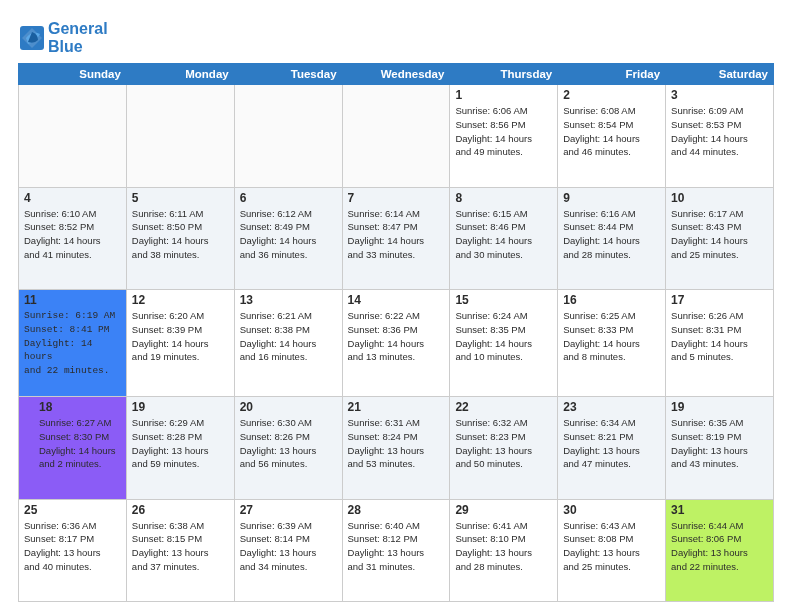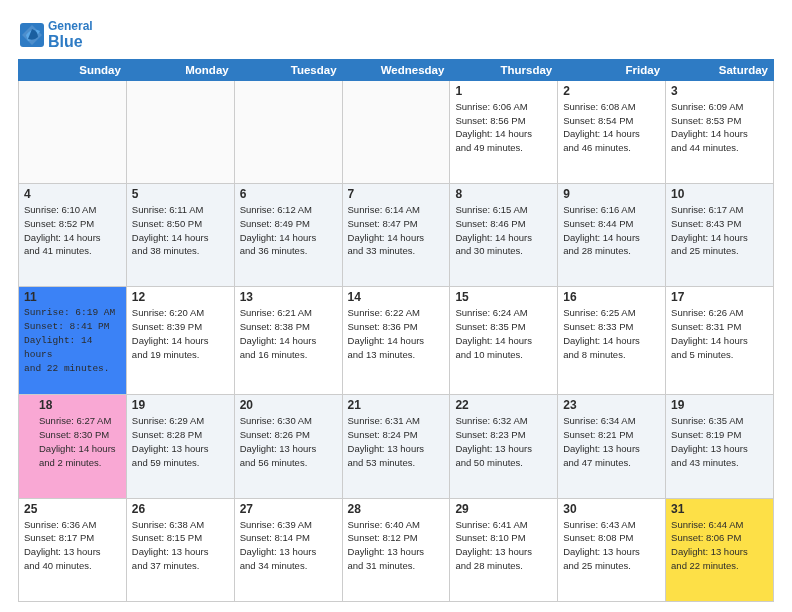--- a/index.html
+++ b/index.html
@@ -101,21 +101,21 @@
 <div class="page">
   <div class="header">
     <div class="logo">
       <svg class="logo-icon" viewBox="0 0 28 28" xmlns="http://www.w3.org/2000/svg">
         <rect x="2" y="2" width="24" height="24" rx="3" fill="#2e7bc4"></rect>
         <polygon points="14,4 24,14 14,24 4,14" fill="white" opacity="0.15"></polygon>
         <path d="M8 14 Q14 6 22 10 Q18 18 10 20 Z" fill="#5ba8e8"></path>
         <path d="M14 8 Q20 10 20 16 Q16 20 10 18 Z" fill="#1a5fa0"></path>
       </svg>
       <div>
-        <div style="font-size:12px;font-weight:bold;color:#2e7bc4;line-height:1.1;">General</div>
+        <div style="font-size:16px;font-weight:bold;color:#2e7bc4;line-height:1.1;">General</div>
         <div style="font-size:16px;font-weight:bold;color:#2e7bc4;line-height:1.1;">Blue</div>
       </div>
     </div>
     <div class="title-area">
       <div class="month-title"></div>
       <div class="location"></div>
     </div>
   </div>
 
   <table class="calendar">
@@ -254,21 +254,21 @@
           </td>
           <td style="background: rgb(255, 255, 255);">
             <span class="day-num">17</span>
             <div class="day-info" style="white-space: pre-line;">Sunrise: 6:26 AM
 Sunset: 8:31 PM
 Daylight: 14 hours
 and 5 minutes.</div>
           </td>
         </tr>
         <tr>
-          <td style="background: #f9a8d4; padding-left: 20px;">
+          <td style="background: #8b5cf6; padding-left: 20px;">
             <span class="day-num">18</span>
             <div class="day-info" style="white-space: pre-line;">Sunrise: 6:27 AM
 Sunset: 8:30 PM
 Daylight: 14 hours
 and 2 minutes.</div>
           </td>
           <td style="background: rgb(240, 244, 248);">
             <span class="day-num">19</span>
             <div class="day-info" style="white-space: pre-line;">Sunrise: 6:29 AM
 Sunset: 8:28 PM
@@ -347,21 +347,21 @@
 Daylight: 13 hours
 and 28 minutes.</div>
           </td>
           <td style="background: rgb(255, 255, 255);">
             <span class="day-num">30</span>
             <div class="day-info" style="white-space: pre-line;">Sunrise: 6:43 AM
 Sunset: 8:08 PM
 Daylight: 13 hours
 and 25 minutes.</div>
           </td>
-          <td style="background: #fde047;">
+          <td style="background: #bef264;">
             <span class="day-num">31</span>
             <div class="day-info" style="white-space: pre-line;">Sunrise: 6:44 AM
 Sunset: 8:06 PM
 Daylight: 13 hours
 and 22 minutes.</div>
           </td>
         </tr>
       </tbody>
   </table>
 </div>

